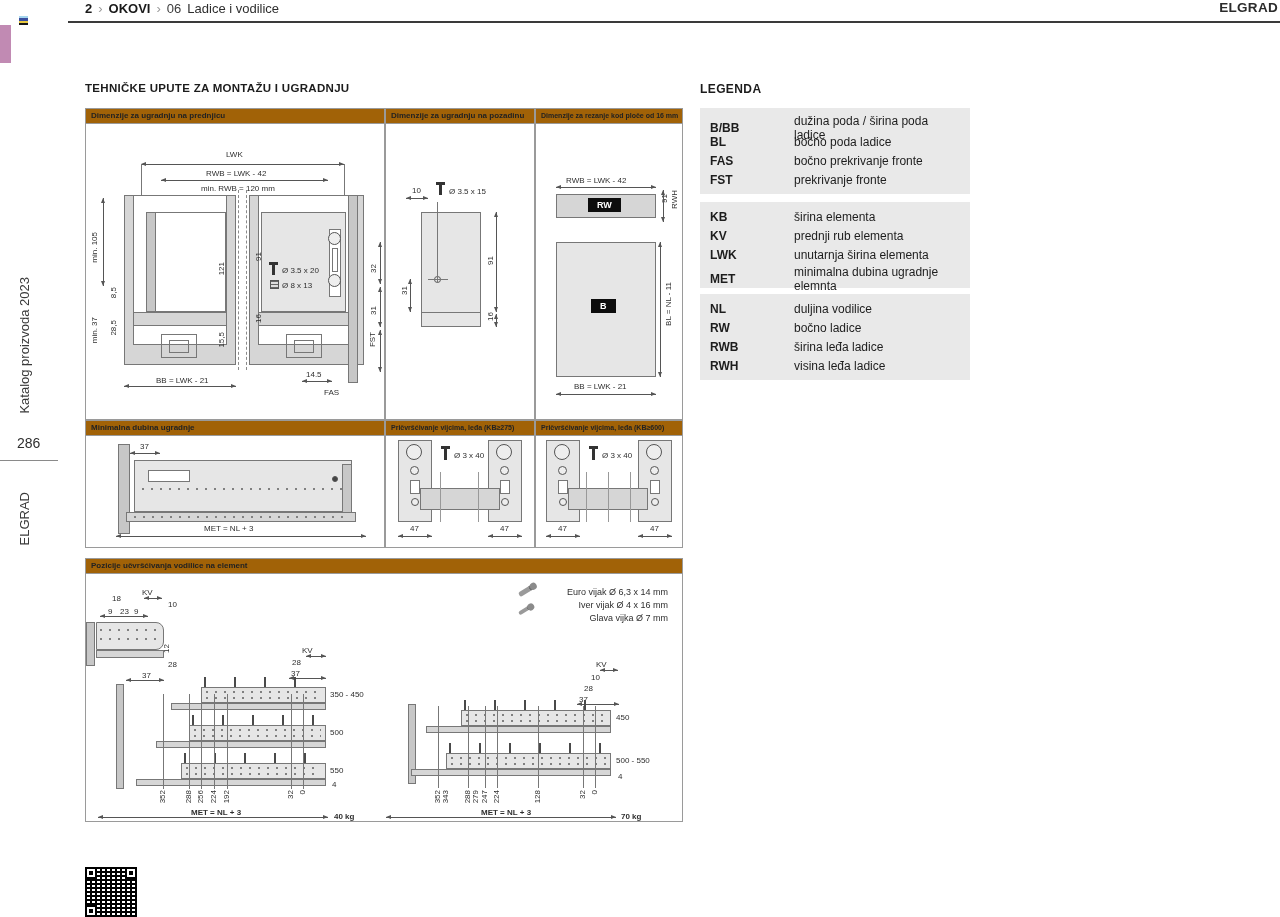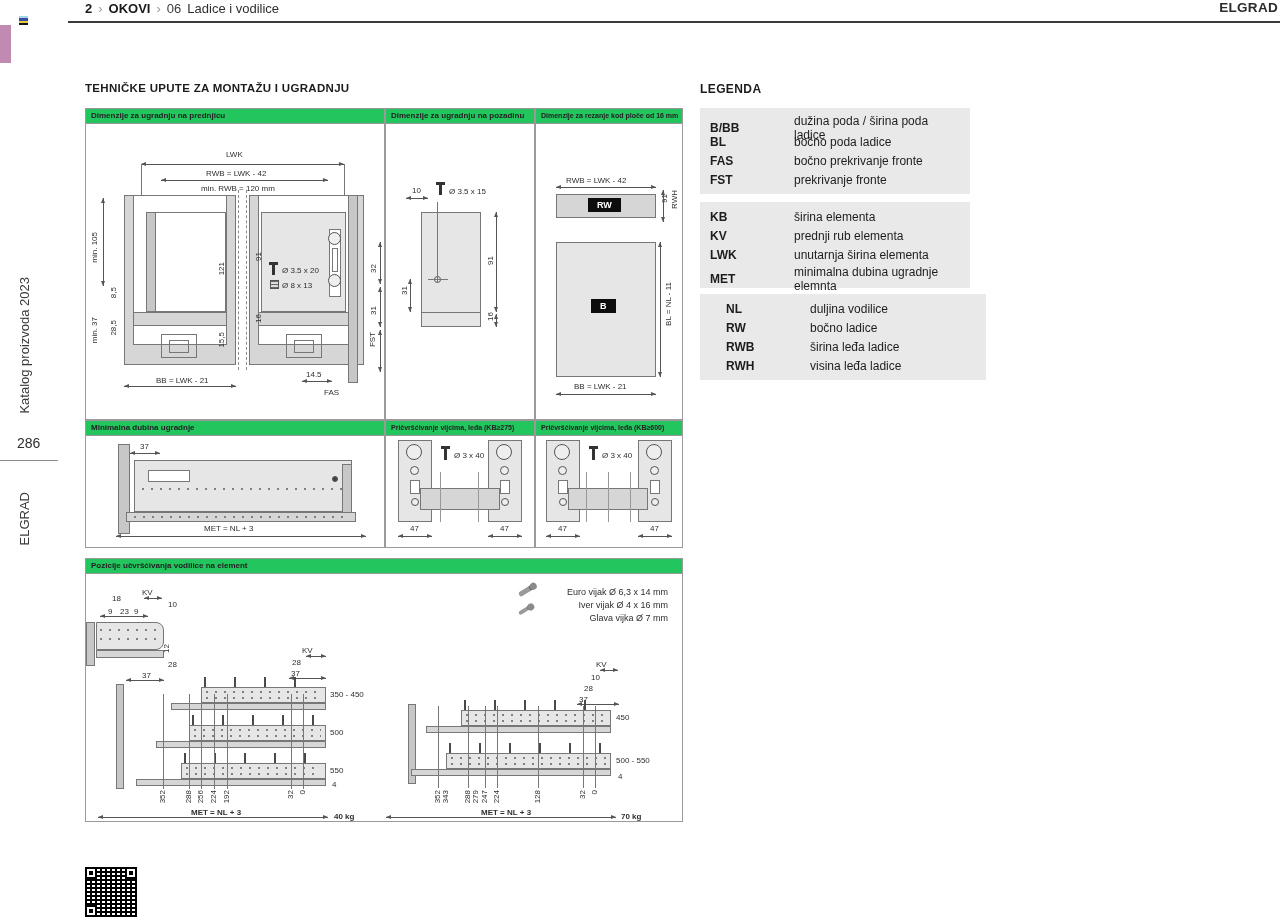--- a/index.html
+++ b/index.html
@@ -18,21 +18,21 @@
   .minilogo{position:absolute;left:19px;top:16px;width:9px;height:9px;display:flex;flex-direction:column;}
   .minilogo i{flex:1;}
   .vtext{position:absolute;writing-mode:vertical-rl;transform:rotate(180deg);font-size:13px;color:#3a3a3a;white-space:nowrap;}
   .pagenum{position:absolute;left:17px;top:435px;font-size:14px;color:#2e2e2e;}
   .sideline{position:absolute;left:0;top:460px;width:58px;height:1px;background:#8a8a8a;}
   
   .h1{position:absolute;left:85px;top:82px;font-size:11.5px;font-weight:bold;letter-spacing:.3px;color:#1c1c1c;}
   .legtitle{position:absolute;left:700px;top:82px;font-size:12px;font-weight:bold;letter-spacing:.4px;color:#1c1c1c;}
   
   .panel{position:absolute;border:1px solid #9a9a9a;background:#fff;box-sizing:border-box;}
-  .phead{height:14px;line-height:14px;background:#22c55e;border-bottom:1px solid #9a9a9a;
+  .phead{height:14px;line-height:14px;background:#a16207;border-bottom:1px solid #9a9a9a;
          font-size:8px;font-weight:bold;color:#222;padding-left:5px;white-space:nowrap;overflow:hidden;}
   .phead.small{font-size:7px;}
   .pbody{position:relative;width:100%;}
   
   .box{position:absolute;border:1px solid #777;box-sizing:border-box;}
   .nf{background:#fff;}
   .g1{background:#e6e6e6;}.g2{background:#d6d6d6;}.g3{background:#c7c7c7;}
   .hl{position:absolute;height:1px;background:#777;}
   .vl{position:absolute;width:1px;background:#777;}
   .dash-v{position:absolute;width:0;border-left:1px dashed #8a8a8a;}
@@ -416,21 +416,21 @@
       </div>
     <div class="legrow">
         <span class="ab">LWK</span>
         <span class="ds">unutarnja širina elementa</span>
       </div>
     <div class="legrow">
         <span class="ab">MET</span>
         <span class="ds">minimalna dubina ugradnje elemnta</span>
       </div>
   </div>
-  <div class="legbox" style="top:294px;padding-left:16px;">
+  <div class="legbox" style="top:294px;">
     <div class="legrow">
         <span class="ab">NL</span>
         <span class="ds">duljina vodilice</span>
       </div>
     <div class="legrow">
         <span class="ab">RW</span>
         <span class="ds">bočno ladice</span>
       </div>
     <div class="legrow">
         <span class="ab">RWB</span>

